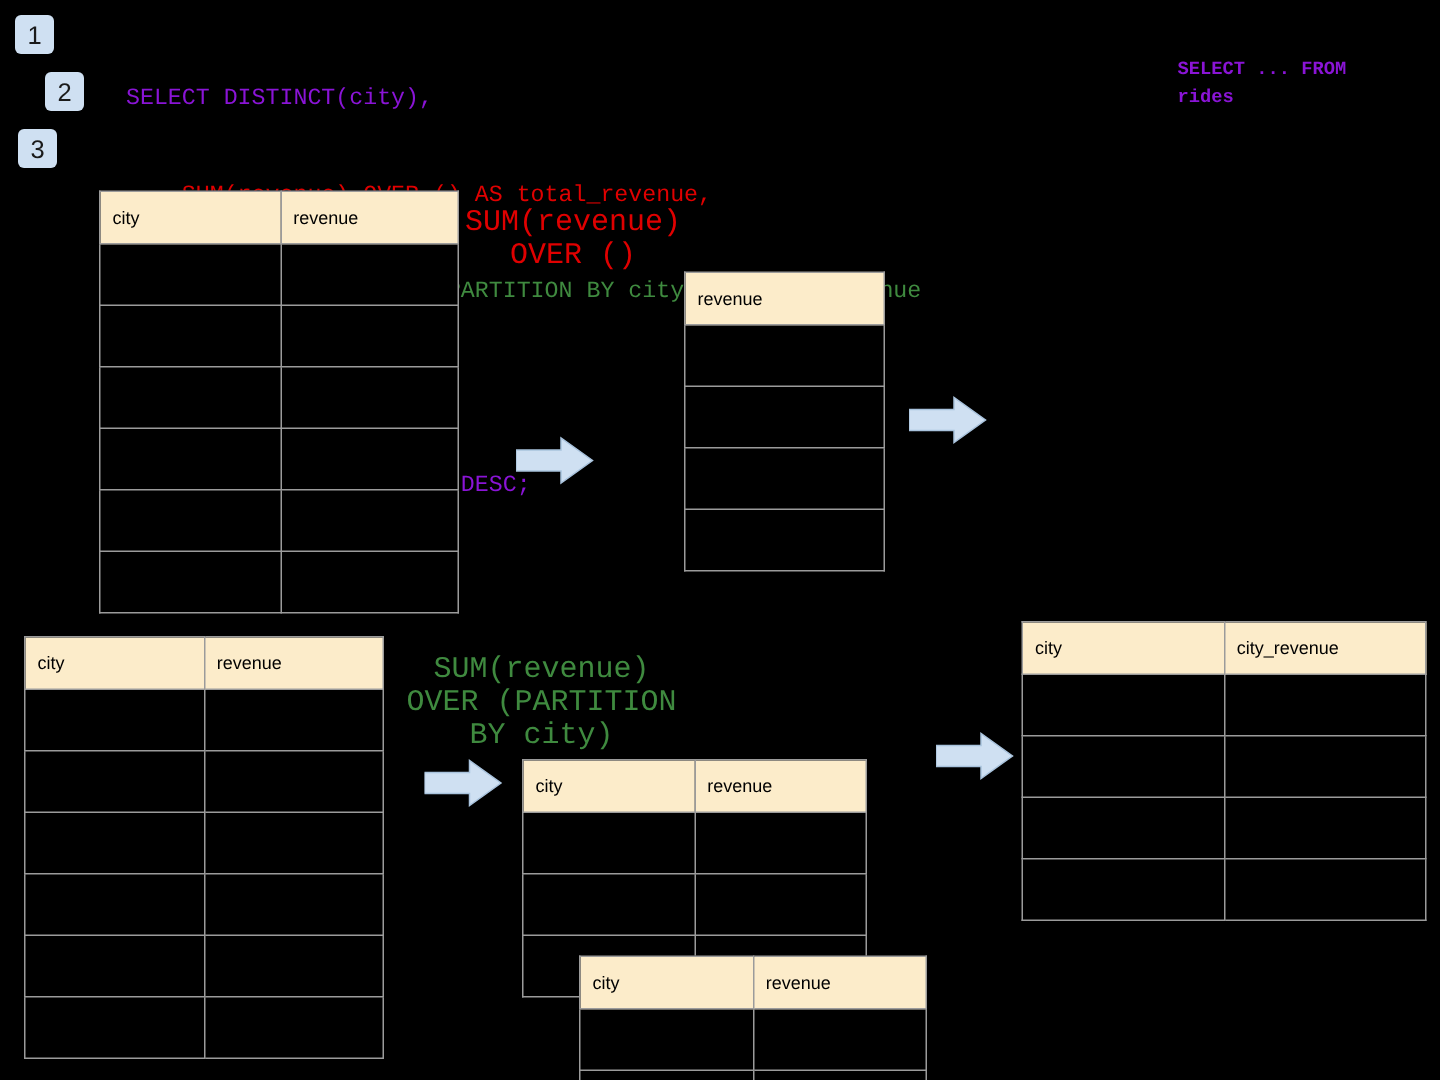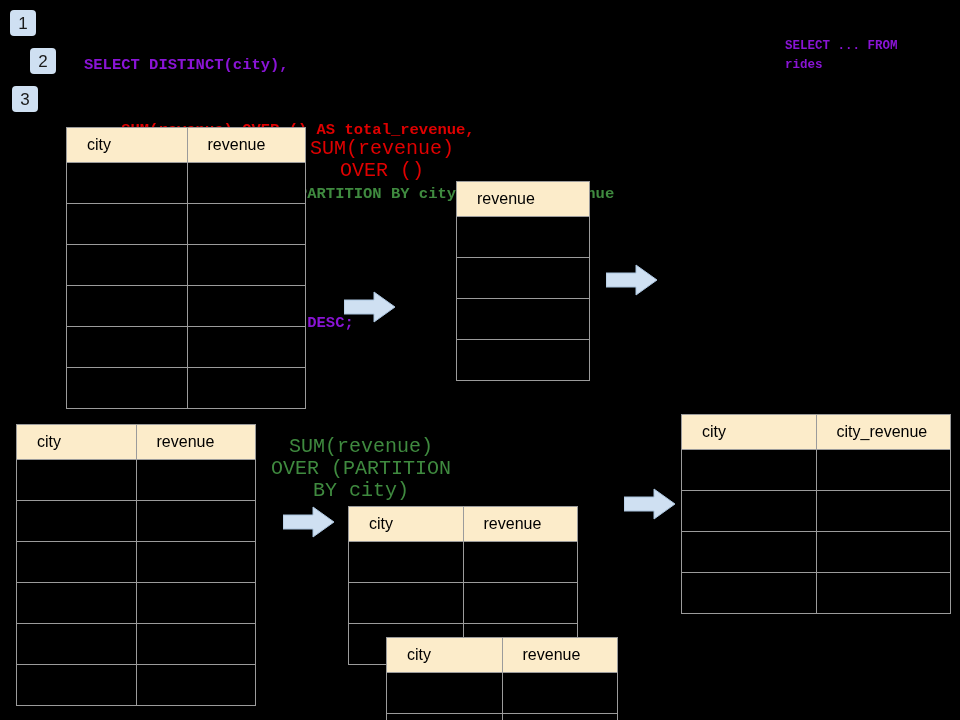--- a/index.html
+++ b/index.html
@@ -72,23 +72,23 @@
   .tbl th, .tbl td {
     border: 1px solid #9b9b9b;
     padding: 0;
     margin: 0;
   }
   .tbl th {
     background: #fcecca;
     color: #000000;
     font-family: "Liberation Sans", sans-serif;
     font-weight: normal;
-    font-size: 16px;
+    font-size: 12px;
     text-align: left;
-    padding-left: 20px;
+    padding-left: 8px;
     height: 34px;
     vertical-align: middle;
     white-space: nowrap;
   }
   .tbl td {
     background: #000000;
     height: 40px;
   }
 
   
@@ -105,21 +105,21 @@
   <div class="step-badge" style="left:10px; top:10px;">
     <span>1</span>
   </div>
   <div class="step-badge" style="left:30px; top:48px;">
     <span>2</span>
   </div>
   <div class="step-badge" style="left:12px; top:86px;">
     <span>3</span>
   </div>
 
-  <div class="sql-block" style="left:84px; top:12px;font-weight:bold;">
+  <div class="sql-block" style="left:84px; top:12px;">
     <div class="sql-line" style="color:#8a14d6;">SELECT DISTINCT(city),</div>
     <div class="sql-line" style="color:#e00000;">    SUM(revenue) OVER () AS total_revenue,</div>
     <div class="sql-line" style="color:#3f8a3f;">    SUM(revenue) OVER (PARTITION BY city) as city_revenue</div>
     <div class="sql-line" style="color:#8a14d6;">  FROM rides</div>
     <div class="sql-line" style="color:#8a14d6;">  ORDER by city_revenue DESC;</div>
   </div>
 
   <div class="annot-side" style="left:749px; top:37px; color:#8a14d6;margin-left:36px;">SELECT ... FROM
 rides</div>
 

